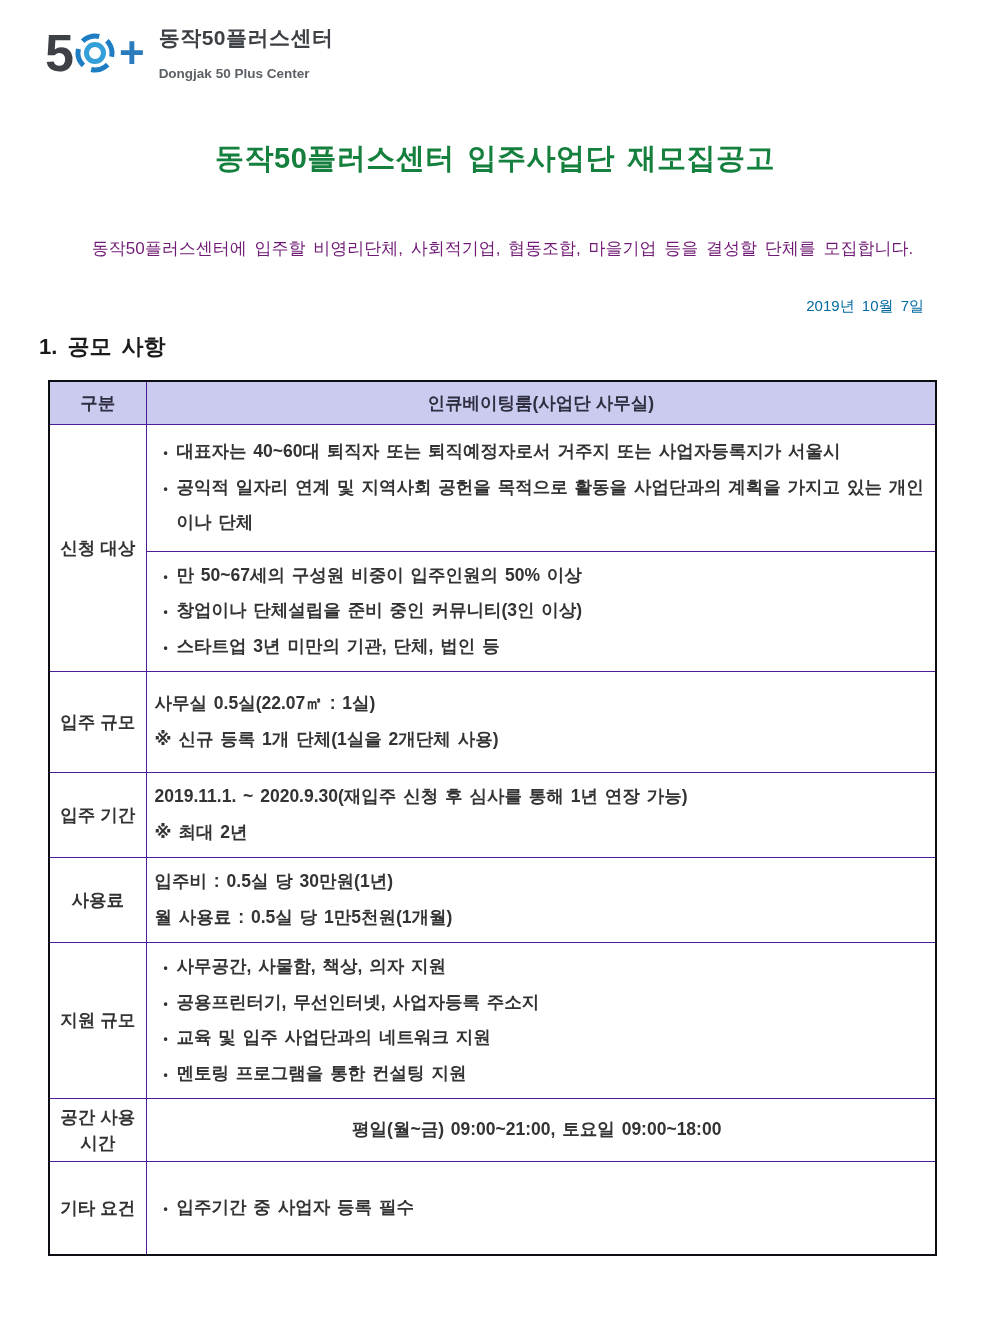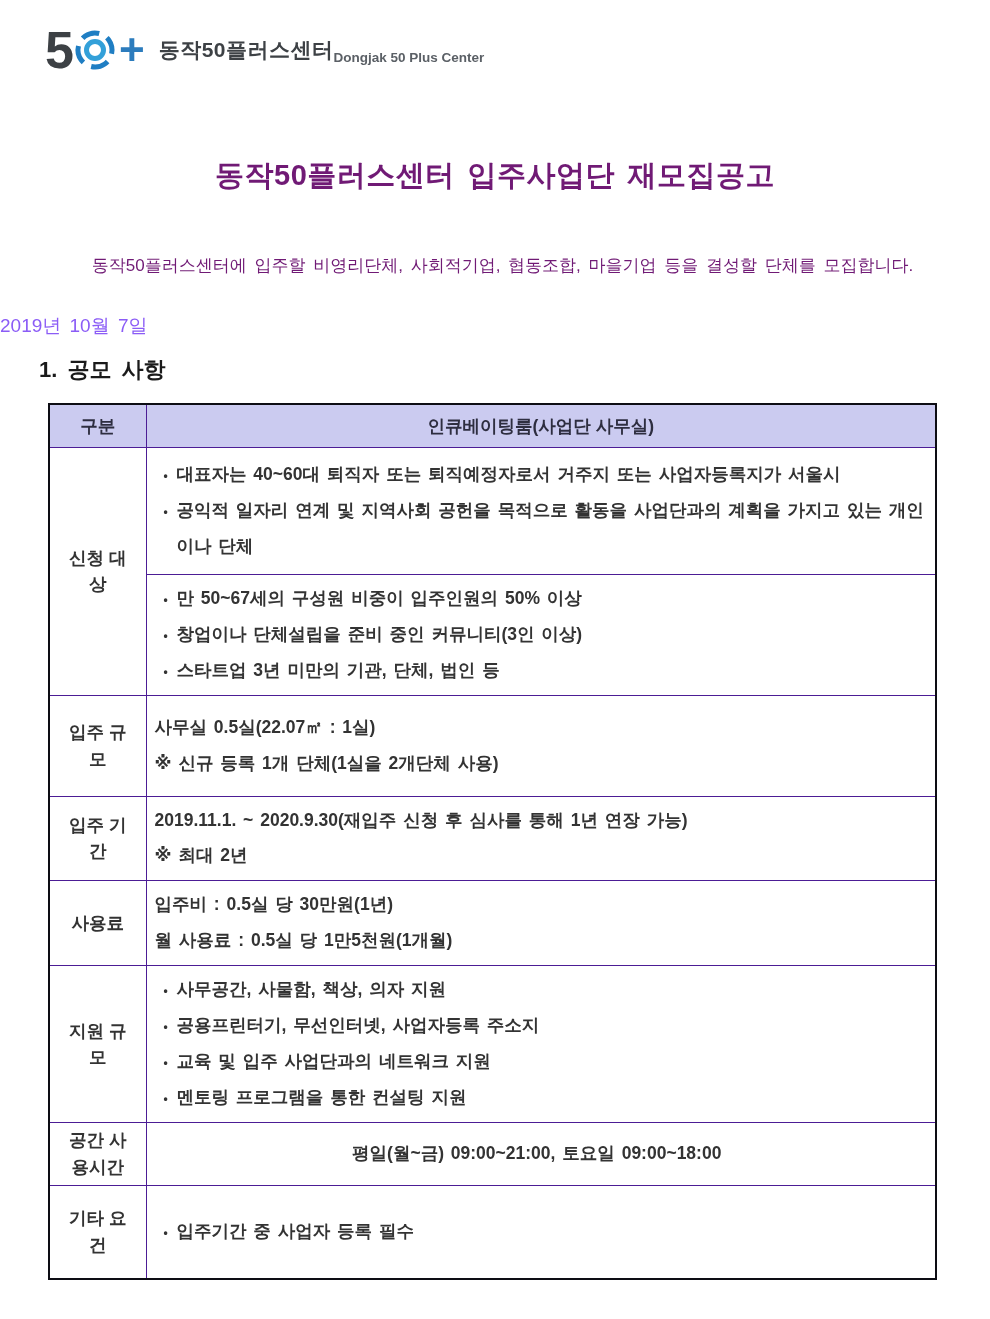--- a/index.html
+++ b/index.html
@@ -7,57 +7,57 @@
     width:990px;height:1319px;
     font-family:"Liberation Sans","DejaVu Sans",sans-serif;
     color:#333;position:relative;overflow:hidden;
   }
   
   .logo{display:flex;align-items:center;gap:14px;padding:24px 0 0 45px;}
   .logo-mark{display:flex;align-items:center;}
   .logo-5{font-size:52px;font-weight:bold;color:#3d4145;line-height:1;letter-spacing:-2px;}
   .logo-circle{width:44px;height:44px;margin:0 1px;}
   .logo-plus{font-size:44px;font-weight:bold;color:#2c7cbd;line-height:1;margin-left:1px;}
-  .logo-text{display:flex;flex-direction:row;}
+  .logo-text{display:flex;flex-direction:column;}
   .logo-kr{font-size:21px;font-weight:bold;color:#3d4145;letter-spacing:0.5px;}
   .logo-en{font-size:13.5px;font-weight:bold;color:#5b6066;margin-top:14px;}
   
   .doc-title{
-    margin-top:80px;text-align:center;
-    font-size:29px;font-weight:bold;color:#701a75;letter-spacing:0.5px;
+    margin-top:58px;text-align:center;
+    font-size:29px;font-weight:bold;color:#15803d;letter-spacing:0.5px;
     word-spacing:4px;
   }
   
   .intro{
     margin:52px 42px 0 45px;
     font-size:17px;line-height:2.15;color:#701a75;
     word-spacing:3px;text-indent:12px;text-align:center;
   }
   
-  .date-block{margin-top:26px;padding-right:66px;text-align:left;font-size:19px;color:#8b5cf6;line-height:1.6;word-spacing:3px;}
+  .date-block{margin-top:26px;padding-right:66px;text-align:right;font-size:15px;color:#0369a1;line-height:1.6;word-spacing:3px;}
   
   .section-heading{
     margin:14px 0 0 39px;
     font-size:22px;font-weight:bold;color:#1a1a1a;word-spacing:4px;
   }
   
   table.announce{
     margin:18px 0 0 48px;
     width:889px;border-collapse:collapse;
     border:2px solid #0d0d14;
     table-layout:fixed;
   }
   table.announce th,table.announce td{
     border:1px solid #4c1d95;
     font-size:17.5px;font-weight:bold;color:#333;
     vertical-align:middle;
   }
   col.c-label{width:97px;}
   tr.head th{background:#cbcbf0;height:40px;text-align:center;color:#2e2e40;}
-  td.row-label,th.row-label{text-align:center;padding:2px 14px;line-height:1.5;background:#fff;color:#333;}
+  td.row-label,th.row-label{text-align:center;padding:2px 5px;line-height:1.5;background:#fff;color:#333;}
   td.cell{padding:6px 10px 6px 8px;line-height:2.05;word-spacing:2px;}
   td.cell.center{text-align:center;padding-left:4px;padding-right:12px;}
   .line{display:flex;align-items:baseline;}
   td.cell.center .line,td.cell.lines .line{display:block;}
   .bullet{flex:0 0 22px;text-align:center;font-size:12px;color:#333;}
 </style>
 </head>
 <body>
 
 <div class="logo">

